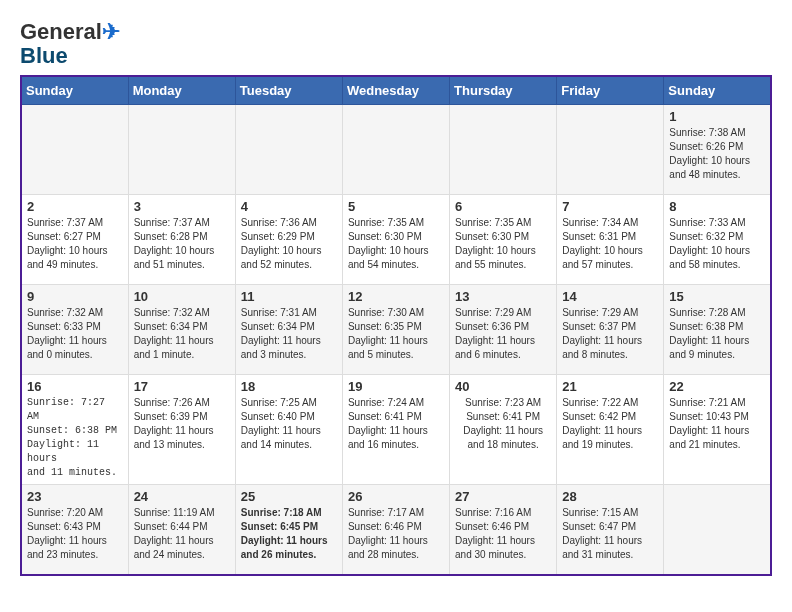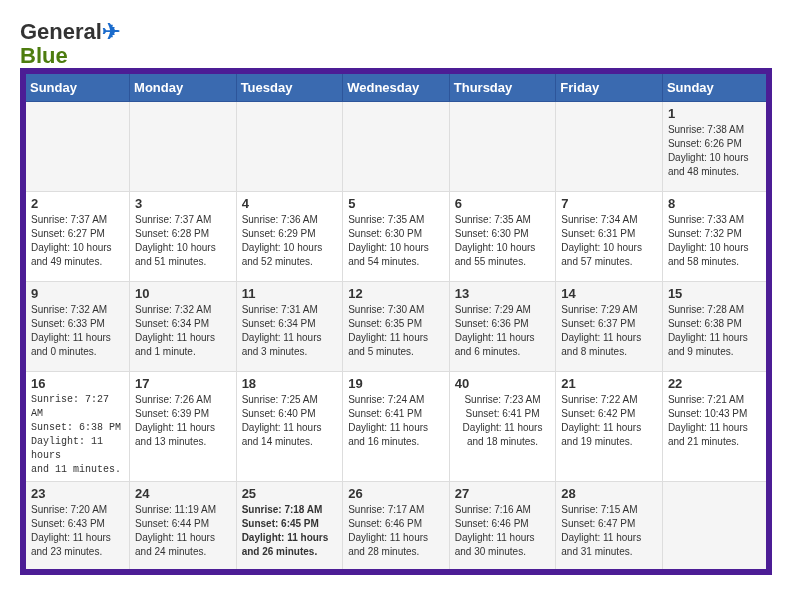--- a/index.html
+++ b/index.html
@@ -7,50 +7,50 @@
       font-family: Arial, sans-serif;
       background: #fff;
       width: 792px;
       min-height: 612px;
       padding: 20px;
     }
     .header {
       display: flex;
       justify-content: space-between;
       align-items: center;
-      margin-bottom: 0;
+      margin-bottom: 7px;
     }
     .logo {
       display: flex;
       align-items: center;
     }
     .logo-text {
       font-size: 22px;
       font-weight: bold;
       line-height: 1.1;
     }
     .logo-general { color: #333; }
-    .logo-blue { color: #4d7c0f; }
+    .logo-blue { color: #0c4a6e; }
     .title-section {
       text-align: right;
     }
     .month-title {
       font-size: 32px;
       font-weight: bold;
       color: #333;
       line-height: 1.1;
     }
     .location {
       font-size: 16px;
       color: #555;
     }
     table {
       width: 100%;
       border-collapse: collapse;
-      border: 6px solid #4c1d95;
+      border: 2px solid #4c1d95;
     }
     thead th {
       background-color: #3a6ab0;
       color: #fff;
       padding: 6px 4px;
       font-size: 13px;
       font-weight: bold;
       text-align: left;
       border: 1px solid #2d559a;
     }
@@ -167,21 +167,21 @@
         <td>
           <span class="day-number">7</span>
           <div class="day-info" style="white-space: pre-line;">Sunrise: 7:34 AM
 Sunset: 6:31 PM
 Daylight: 10 hours
 and 57 minutes.</div>
         </td>
         <td>
           <span class="day-number">8</span>
           <div class="day-info" style="white-space: pre-line;">Sunrise: 7:33 AM
-Sunset: 7:32 PM
+Sunset: 6:32 PM
 Daylight: 10 hours
 and 58 minutes.</div>
         </td>
       </tr>
       <tr>
         <td>
           <span class="day-number">9</span>
           <div class="day-info" style="white-space: pre-line;">Sunrise: 7:32 AM
 Sunset: 6:33 PM
 Daylight: 11 hours

